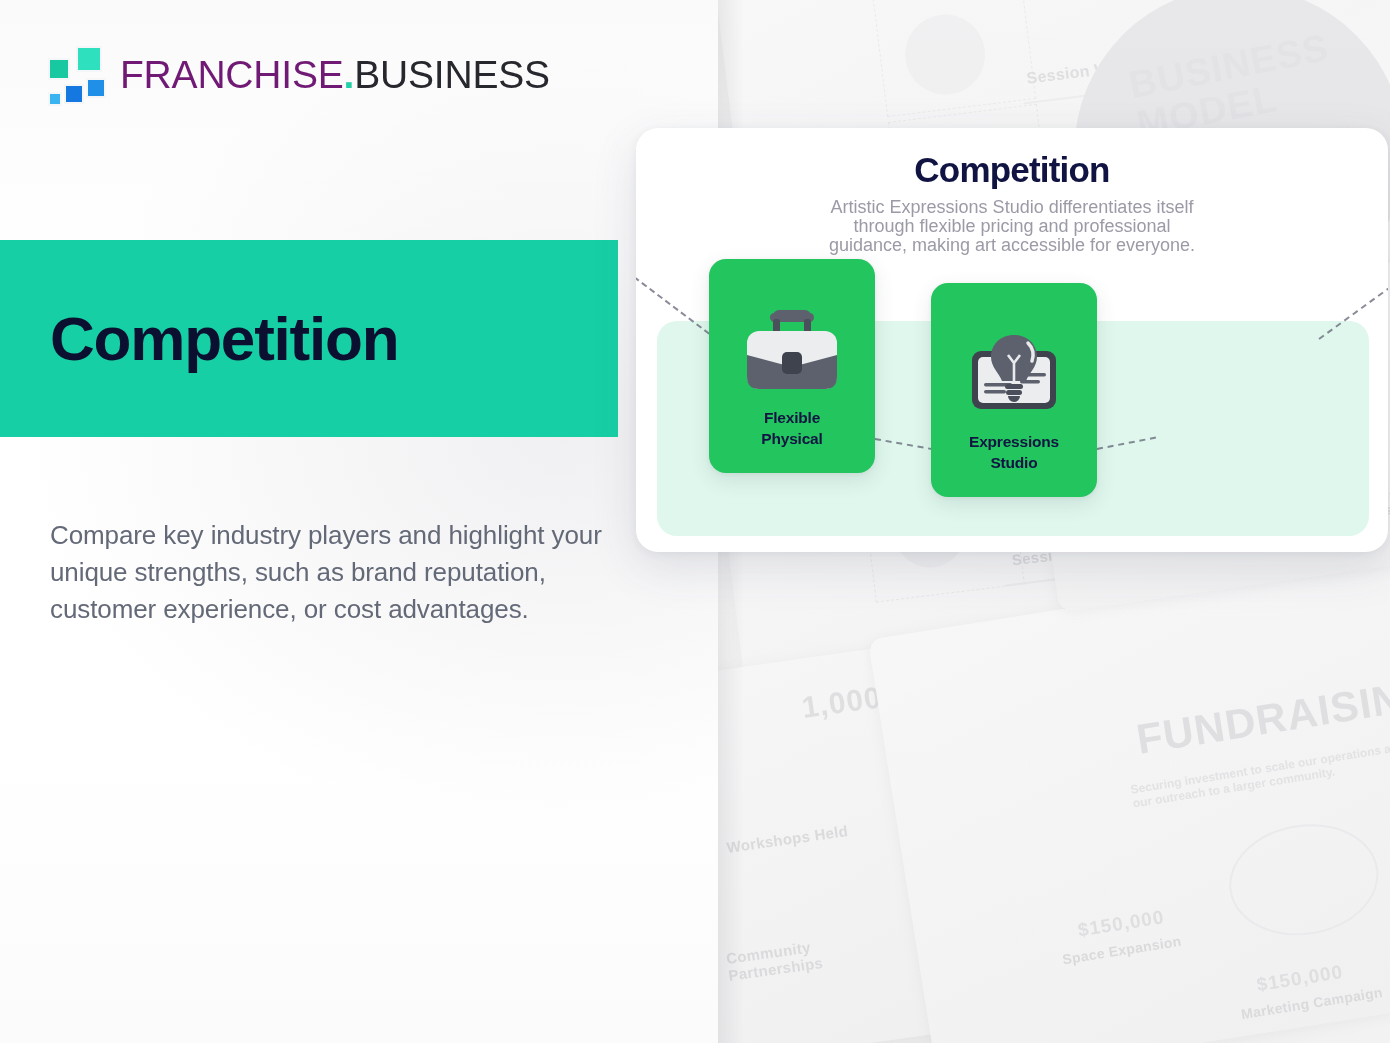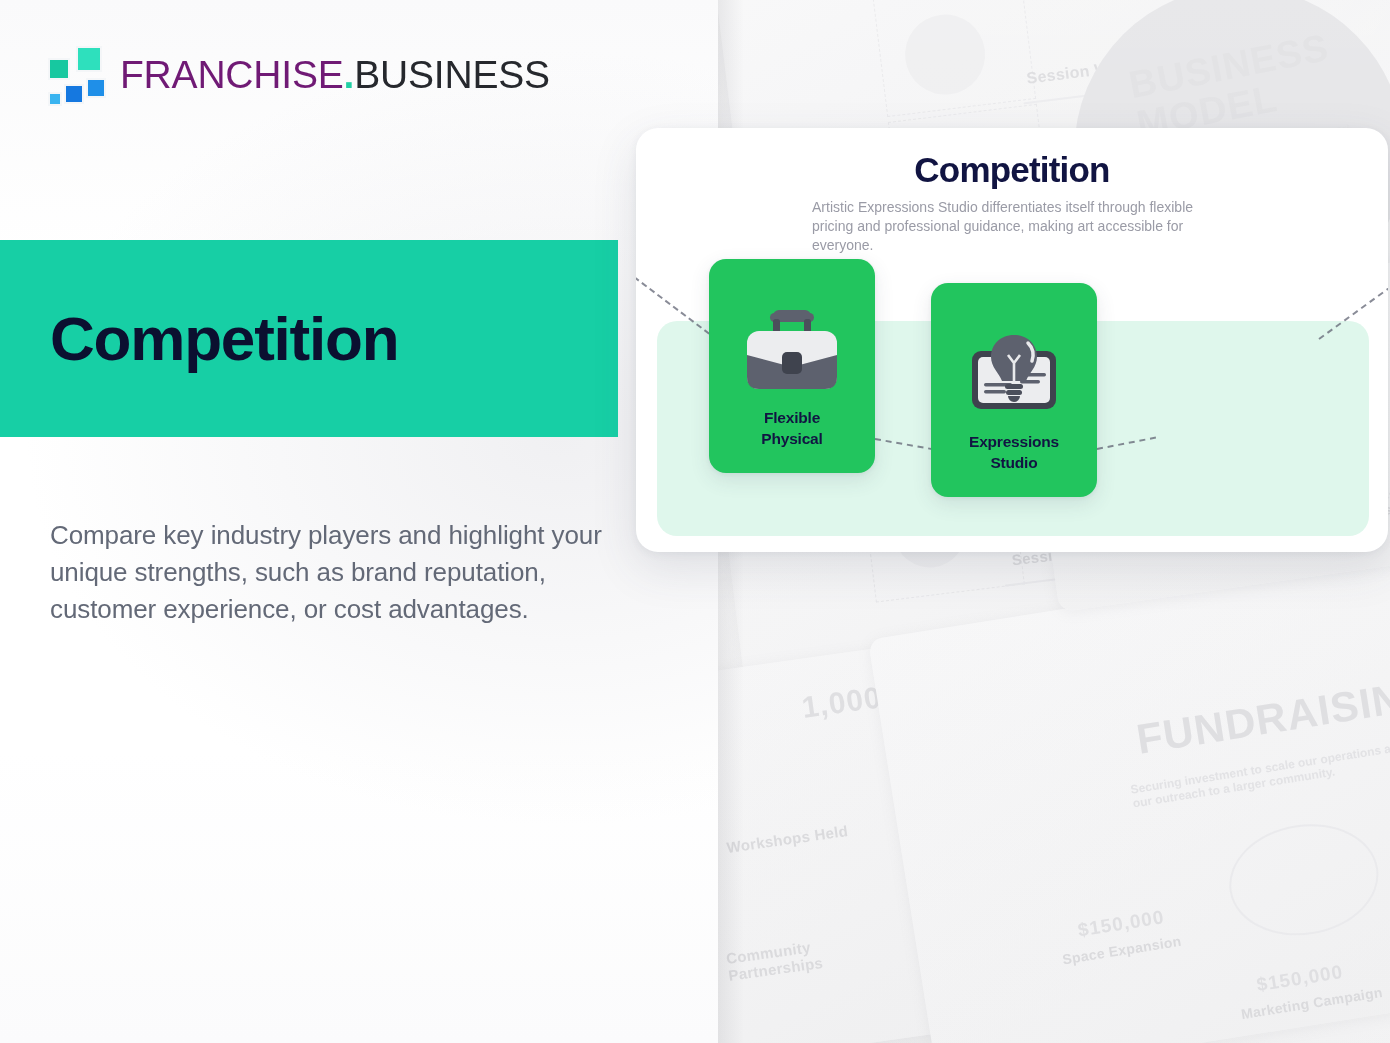--- a/index.html
+++ b/index.html
@@ -164,21 +164,22 @@
     overflow: hidden;
   }
   .slide-title {
     position: absolute; left: 0; right: 0; top: 22px;
     text-align: center;
     font-size: 35px; font-weight: 800;
     color: #111442; letter-spacing: -0.8px;
   }
   .slide-sub {
     position: absolute; left: 176px; width: 400px; top: 70px;
-    font-size: 14px; line-height: 19px;
+    text-align: center;
+    font-size: 18px; line-height: 19px;
     color: #9a9ba6; font-weight: 500;
   }
   .mint-panel {
     position: absolute;
     left: 21px; top: 193px;
     width: 712px; height: 215px;
     background: #dff7ec;
     border-radius: 20px;
   }
 

